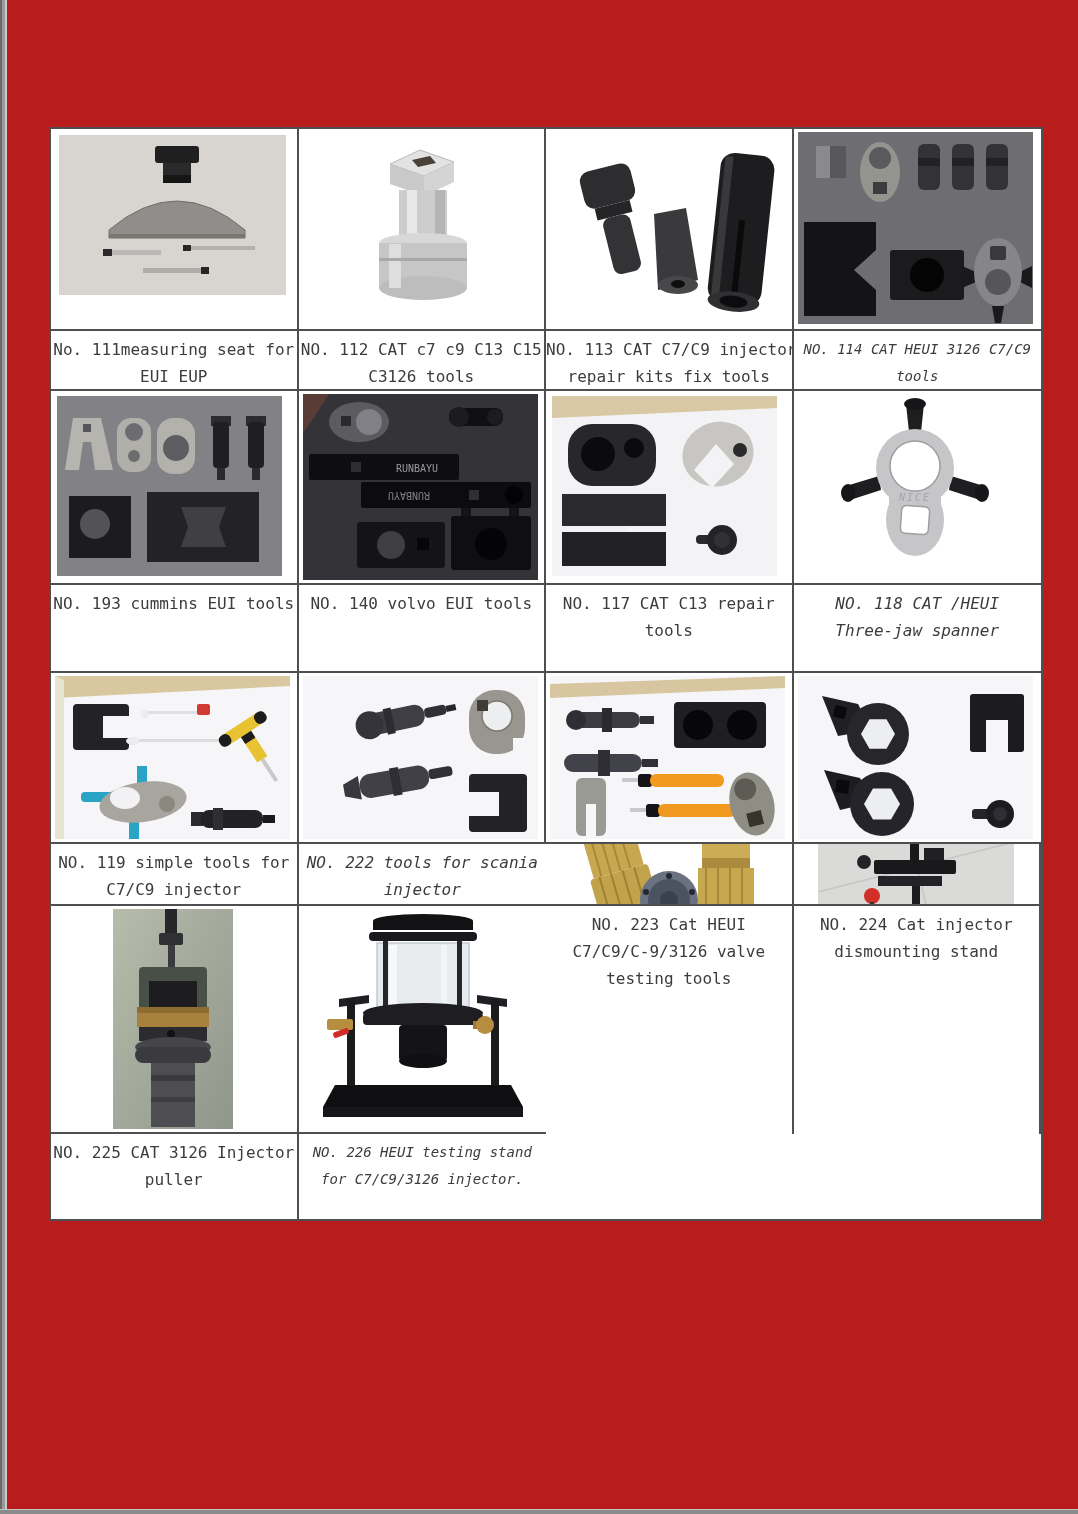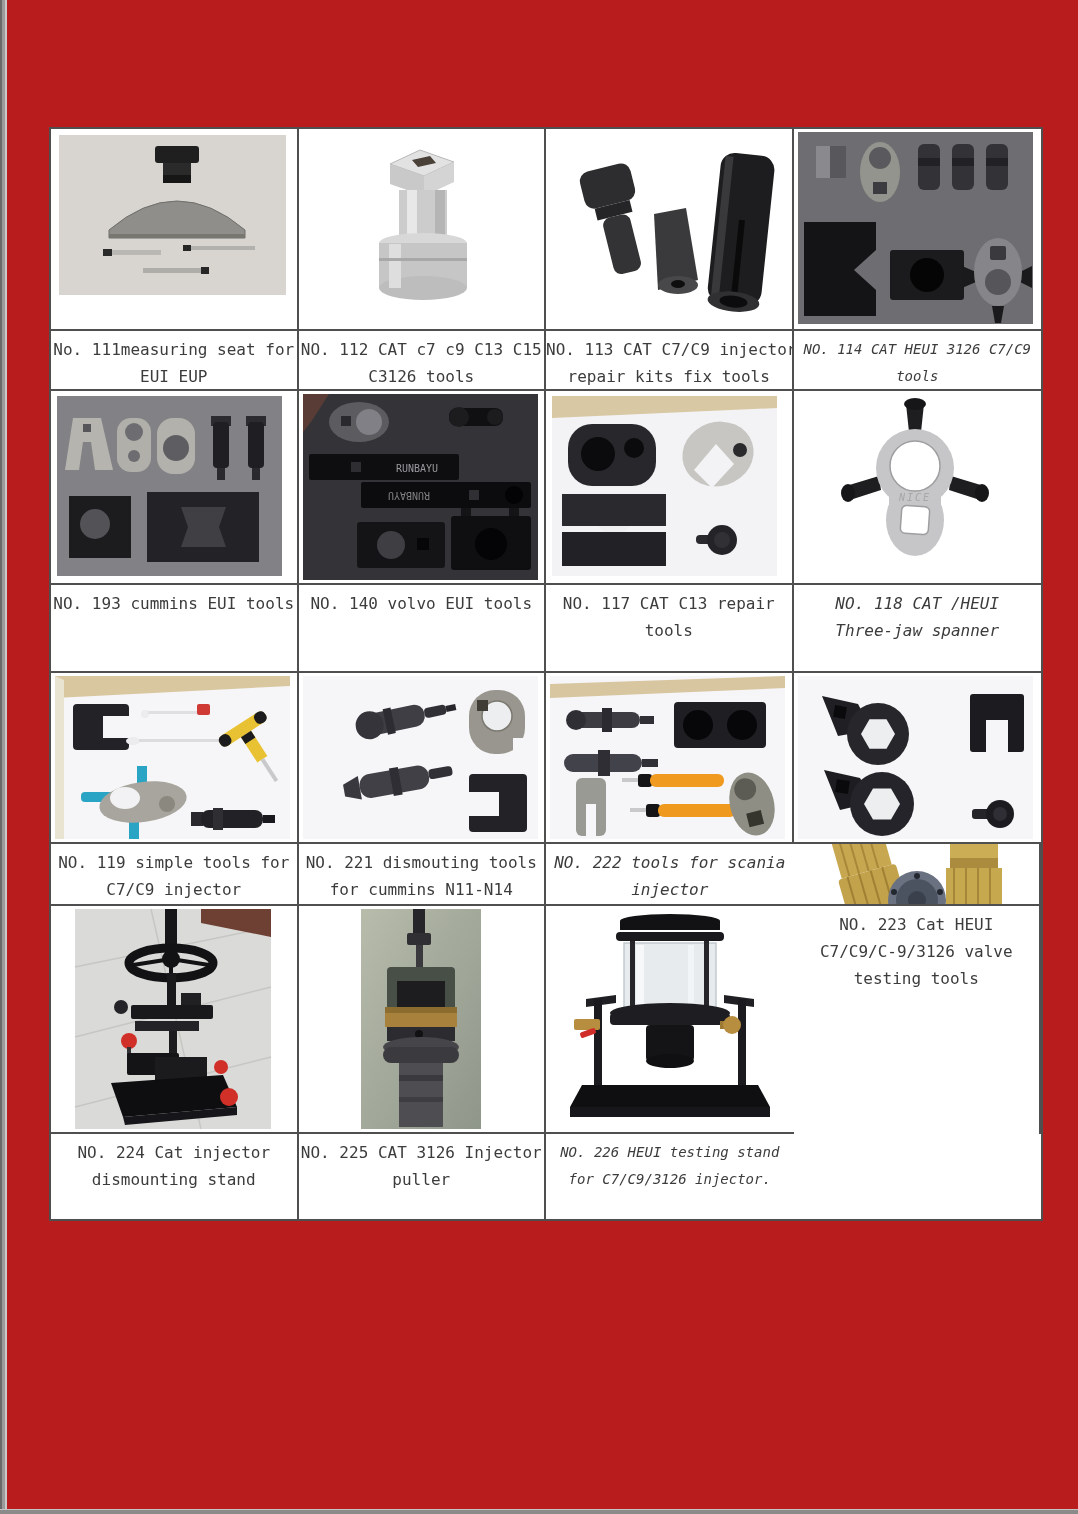--- a/index.html
+++ b/index.html
@@ -350,21 +350,20 @@
         <polygon points="192,78 192,46 214,46 214,78" fill="#f6f6f8"></polygon>
         <g>
           <rect x="178" y="135" width="18" height="10" rx="3" fill="#242429"></rect>
           <circle cx="206" cy="140" r="14" fill="#1c1c20"></circle>
           <circle cx="206" cy="140" r="7" fill="#2e2e34"></circle>
         </g>
       </svg>
     </div>
 
     <div class="cell capcell"><span>NO. 119 simple tools for<br>C7/C9 injector</span></div>
-    <div class="cell capcell"><span>NO. 221 dismouting tools<br>for cummins N11-N14</span></div>
     <div class="cell c4 capcell"><span>NO. 222 tools for scania<br>injector</span></div>
 
     <div class="cell imgcell">
       <svg width="243" height="224" viewBox="0 0 243 224">
         <g transform="rotate(-16 70 100)">
           <rect x="48" y="28" width="44" height="16" rx="4" fill="#d2b568"></rect>
           <rect x="48" y="44" width="44" height="10" fill="#b99843"></rect>
           <rect x="44" y="54" width="52" height="56" fill="#c7a851"></rect>
           <path d="M52,54 V110 M62,54 V110 M72,54 V110 M82,54 V110" stroke="#a9883a" stroke-width="2"></path>
           <rect x="40" y="110" width="60" height="52" rx="4" fill="#c2a24a"></rect>

